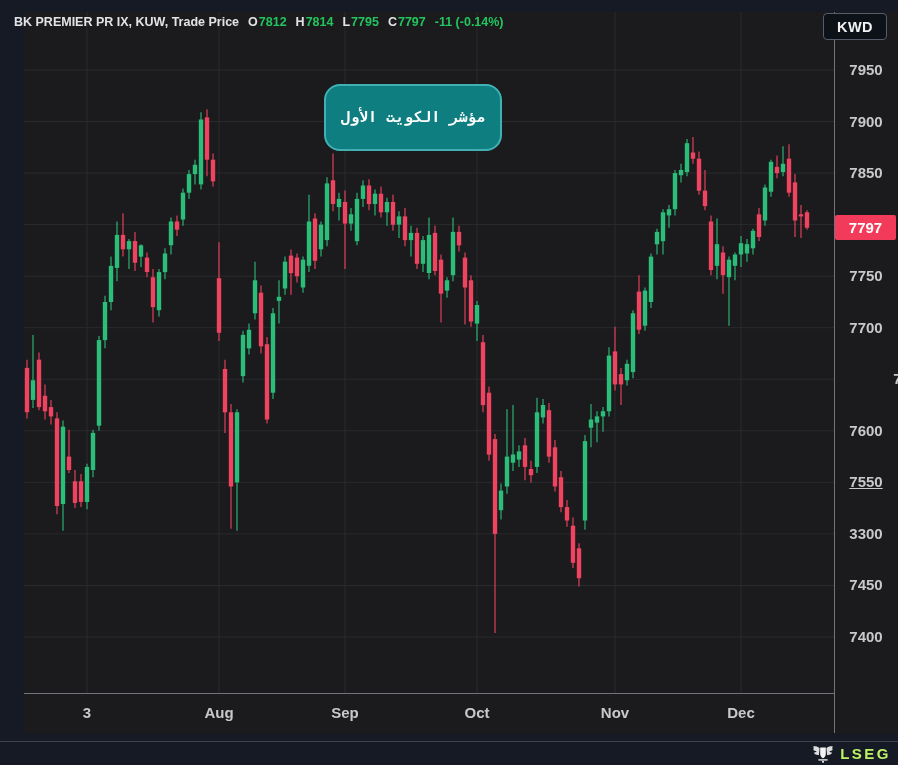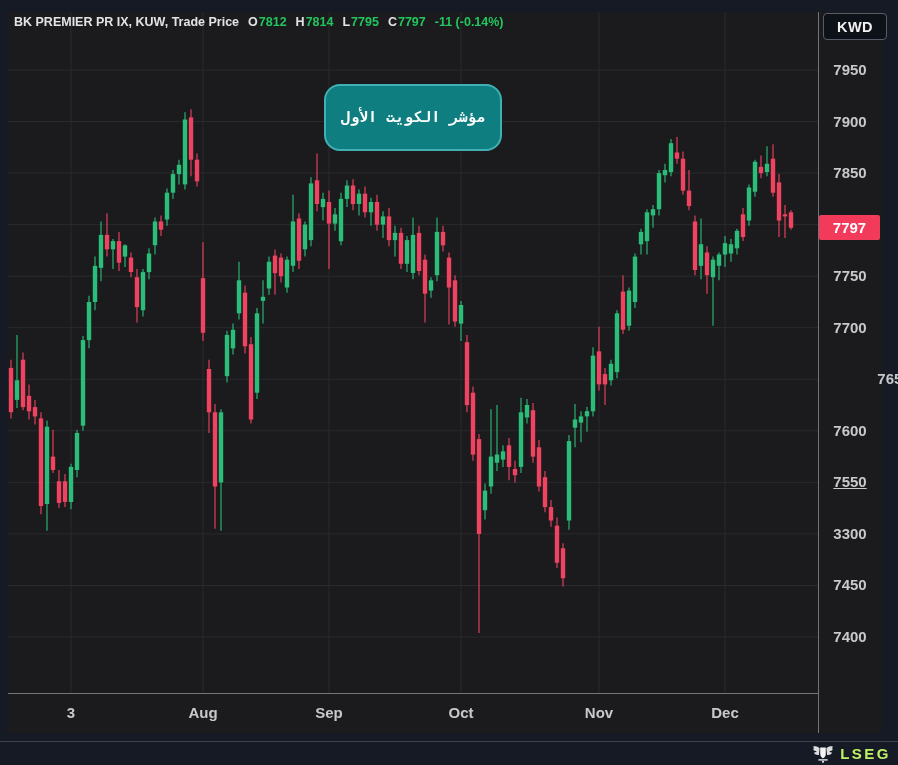--- a/index.html
+++ b/index.html
@@ -1,21 +1,21 @@
 <!DOCTYPE html>
 <html><head>
 <meta charset="utf-8">
 <style>
   html,body{margin:0;padding:0;}
   body{
     width:898px;height:765px;position:relative;overflow:hidden;
     background:#151a25;font-family:"Liberation Sans",sans-serif;
     -webkit-font-smoothing:antialiased;
   }
-  .panel{position:absolute;left:8px;top:12px;width:874px;height:721px;background:#1b1b1e;}
+  .panel{position:absolute;left:24px;top:12px;width:874px;height:721px;background:#1b1b1e;}
   .plot-svg{position:absolute;left:0;top:0;display:block;}
   .axis-vline{position:absolute;left:810px;top:0;width:1px;height:721px;background:#72737b;}
   .axis-hline{position:absolute;left:0;top:681px;width:810px;height:1px;background:#72737b;}
   .ylab{position:absolute;left:812px;width:60px;text-align:center;font-size:15px;font-weight:700;color:#c9c9cc;}
   .xlab{position:absolute;top:692px;width:64px;margin-left:-32px;text-align:center;font-size:15px;font-weight:700;color:#c9c9cc;}
   .price-badge{
     position:absolute;left:811px;width:61px;height:25px;border-radius:2px;
     background:#f23b5a;color:#ffffff;font-size:15px;font-weight:700;
     display:flex;align-items:center;justify-content:center;z-index:5;
   }

